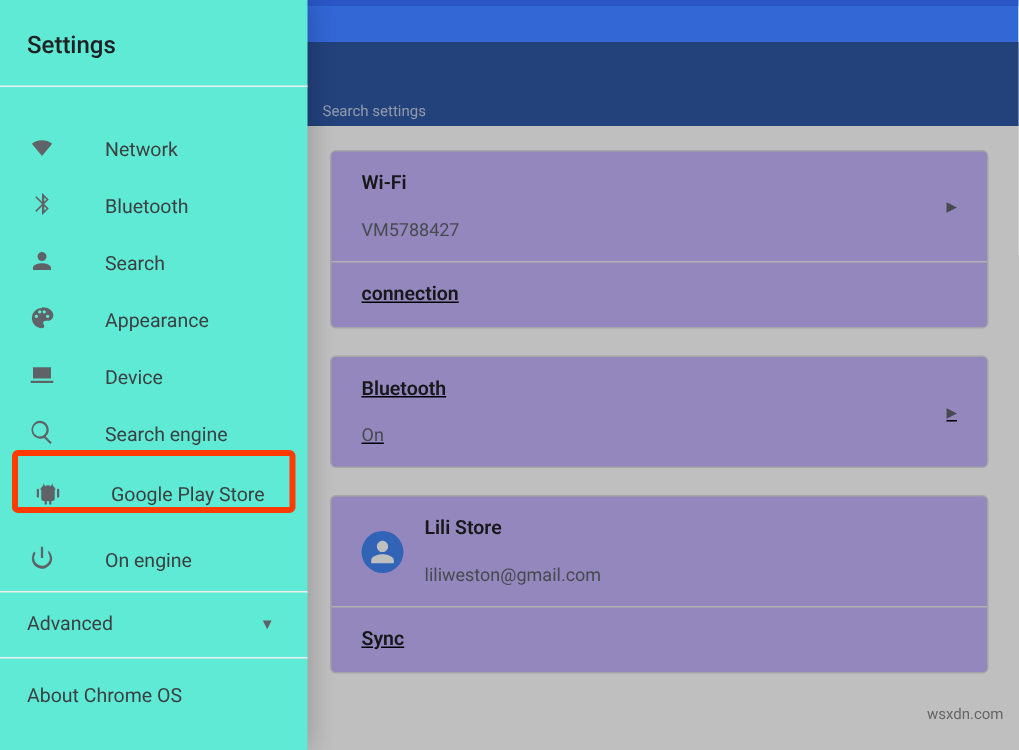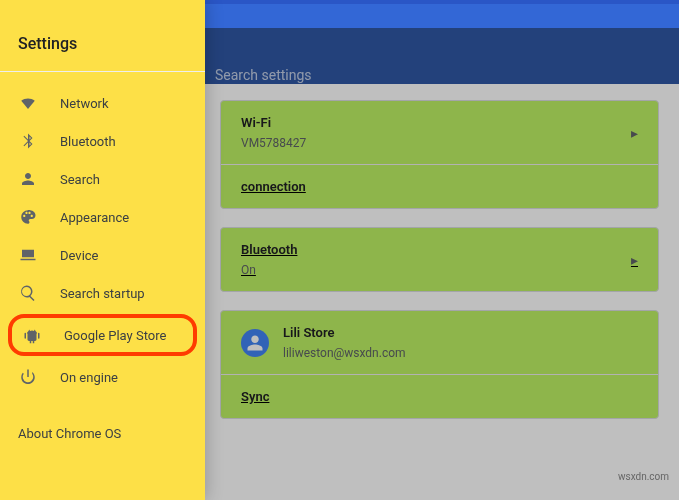--- a/index.html
+++ b/index.html
@@ -1,37 +1,37 @@
 <!DOCTYPE html>
 <html><head>
   <meta charset="utf-8">
   <style>
     * { margin: 0; padding: 0; box-sizing: border-box; font-family: -apple-system, BlinkMacSystemFont, "Segoe UI", Roboto, Arial, sans-serif; }
     html, body { width: 679px; height: 500px; overflow: hidden; background: #fff; }
     .topbar { height: 28px; background: #3367D6; width: 100%; border-top: 4px solid #2A56C6; }
     .searchbar { position: absolute; top: 28px; left: 0; right: 0; height: 56px; background: #2F57A4; display: flex; align-items: center; padding-left: 215px; }
-    .searchbar input { background: transparent; border: none; outline: none; color: #7dd3fc; font-size: 14px; width: 400px; margin-top: 37px; }
+    .searchbar input { background: transparent; border: none; outline: none; color: #7dd3fc; font-size: 10px; width: 400px; margin-top: 37px; }
     .searchbar input::placeholder { color: rgba(255,255,255,0.7); }
     .overlay { position: absolute; top: 28px; left: 0; right: 0; bottom: 0; background: rgba(0,0,0,0.25); }
     .content { position: absolute; top: 84px; left: 0; right: 0; bottom: 0; padding: 0 20px 0 220px; }
-    .card { background: #bef264; border-radius: 4px; border: 1px solid #dadce0; margin-bottom: 18px; }
+    .card { background: #c4b5fd; border-radius: 4px; border: 1px solid #dadce0; margin-bottom: 18px; }
     .card-row { padding: 14px 20px; border-bottom: 1px solid #eee; display: flex; align-items: center; position: relative; }
     .card-row:last-child { border-bottom: none; text-decoration: underline; }
     .card-row .txt { flex: 1; }
     .card-row .title { font-size: 13px; font-weight: 600; color: #202124; }
-    .card-row .sub { font-size: 12px; color: #5f6368; margin-top: 6px; }
+    .card-row .sub { font-size: 12px; color: #5f6368; margin-top: 16px; }
     .chev { color: #5f6368; font-size: 14px; }
     .avatar { width: 28px; height: 28px; border-radius: 50%; background: #4285F4; margin-right: 14px; flex-shrink: 0; display: flex; align-items: center; justify-content: center; color: #fff; font-size: 14px; }
-    .sidebar { position: absolute; top: 0; left: 0; width: 205px; height: 100%; background: #fde047; box-shadow: 2px 0 16px rgba(0,0,0,0.2); z-index: 10; padding-top: 24px; }
+    .sidebar { position: absolute; top: 0; left: 0; width: 205px; height: 100%; background: #5eead4; box-shadow: 2px 0 16px rgba(0,0,0,0.2); z-index: 10; padding-top: 10px; }
     .sidebar-title { font-size: 16px; font-weight: 500; color: #202124; padding: 10px 18px 18px 18px; border-bottom: 1px solid #eee; }
     .side-list { padding: 12px 0; }
-    .side-item { display: flex; align-items: center; gap: 22px; padding: 0 18px; height: 38px; font-size: 13px; color: #3c4043; cursor: pointer; }
+    .side-item { display: flex; align-items: flex-end; gap: 32px; padding: 0 18px; height: 38px; font-size: 13px; color: #3c4043; cursor: pointer; }
     .side-item .ic { width: 20px; height: 20px; display: flex; align-items: center; justify-content: center; color: #5f6368; }
     .side-item .ic svg { width: 18px; height: 18px; }
-    .highlight { border: 4px solid #FF3B00; border-radius: 16px; margin: 2px 8px; padding-left: 10px !important; padding-right: 10px !important; height: 42px; }
+    .highlight { border: 4px solid #FF3B00; border-radius: 4px; margin: 2px 8px; padding-left: 10px !important; padding-right: 10px !important; height: 42px; }
     .adv { display: flex; align-items: center; justify-content: space-between; padding: 14px 22px 14px 18px; font-size: 13px; color: #3c4043; cursor: pointer; border-top: 1px solid #eee; border-bottom: 1px solid #eee; }
     .about { padding: 18px 18px; font-size: 13px; color: #3c4043; cursor: pointer; }
     .watermark { position: absolute; right: 10px; bottom: 18px; font-size: 10px; color: #666; z-index: 20; }
   </style>
 </head>
 <body>
 
 <div class="topbar"></div>
 
 <div class="searchbar">
@@ -66,21 +66,21 @@
 
   <div class="card">
     <div class="card-row">
       <div class="avatar">
         <svg viewBox="0 0 24 24" width="18" height="18" fill="#fff">
             <path d="M12 12c2.7 0 5-2.3 5-5s-2.3-5-5-5-5 2.3-5 5 2.3 5 5 5zm0 2c-3.3 0-10 1.7-10 5v3h20v-3c0-3.3-6.7-5-10-5z"></path>
           </svg>
       </div>
       <div class="txt">
         <div class="title">Lili Store</div>
-        <div class="sub">liliweston@wsxdn.com</div>
+        <div class="sub">liliweston@gmail.com</div>
       </div>
     </div>
     <div class="card-row">
       <div class="txt">
         <div class="title">Sync</div>
       </div>
     </div>
   </div>
 </div>
 
@@ -134,21 +134,21 @@
       </span>
       <span>Device</span>
     </div>
 
     <div class="side-item">
       <span class="ic">
         <svg viewBox="0 0 24 24" fill="currentColor">
             <path d="M10 2a8 8 0 015.3 13.9l5.4 5.4-1.4 1.4-5.4-5.4A8 8 0 1110 2zm0 2a6 6 0 100 12 6 6 0 000-12z"></path>
           </svg>
       </span>
-      <span>Search startup</span>
+      <span>Search engine</span>
     </div>
 
     <div class="side-item highlight">
       <span class="ic">
         <svg viewBox="0 0 24 24" fill="currentColor">
             <path d="M6 8h12v10c0 1-.9 2-2 2h-1v3h-2v-3h-2v3H9v-3H8c-1 0-2-1-2-2V8zm-3 1c.6 0 1 .4 1 1v6c0 .6-.4 1-1 1s-1-.4-1-1v-6c0-.6.4-1 1-1zm18 0c.6 0 1 .4 1 1v6c0 .6-.4 1-1 1s-1-.4-1-1v-6c0-.6.4-1 1-1zM7 7l1.5-2.5L7.8 4l1.7 2.8C10.2 6.3 11 6 12 6s1.8.3 2.5.8L16.2 4l-.7.5L17 7c1 .9 1.7 2 1.9 3H5.1c.2-1.2.9-2.3 1.9-3z"></path>
           </svg>
       </span>
       <span>Google Play Store</span>
     </div>
@@ -157,19 +157,23 @@
       <span class="ic">
         <svg viewBox="0 0 24 24" fill="currentColor">
             <path d="M11 2h2v10h-2V2zm6.6 3.4l1.4 1.4A9 9 0 113 12a9 9 0 012-5.7l1.4 1.4A7 7 0 1019 12a7 7 0 00-1.4-4.2z"></path>
           </svg>
       </span>
       <span>On engine</span>
     </div>
 
   </div>
 
+  <div class="adv">
+    <span>Advanced</span>
+    <span style="font-size:10px;color:#5f6368">▼</span>
+  </div>
 
   <div class="about">
     <span>About Chrome OS</span>
   </div>
 </div>
 
 <div class="watermark">wsxdn.com</div>
 
 </body></html>

